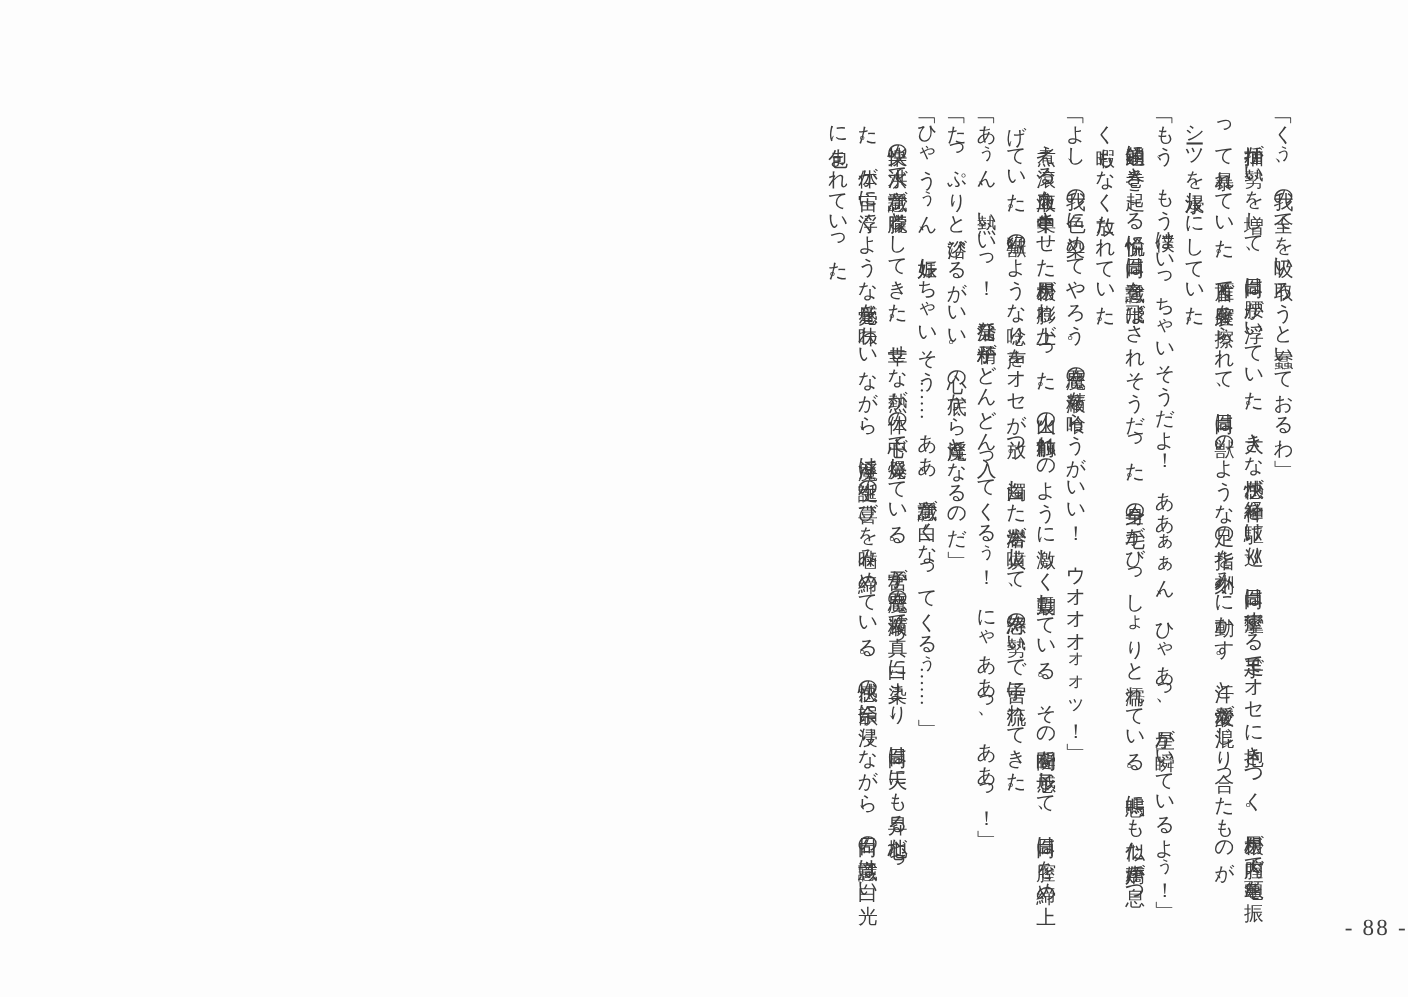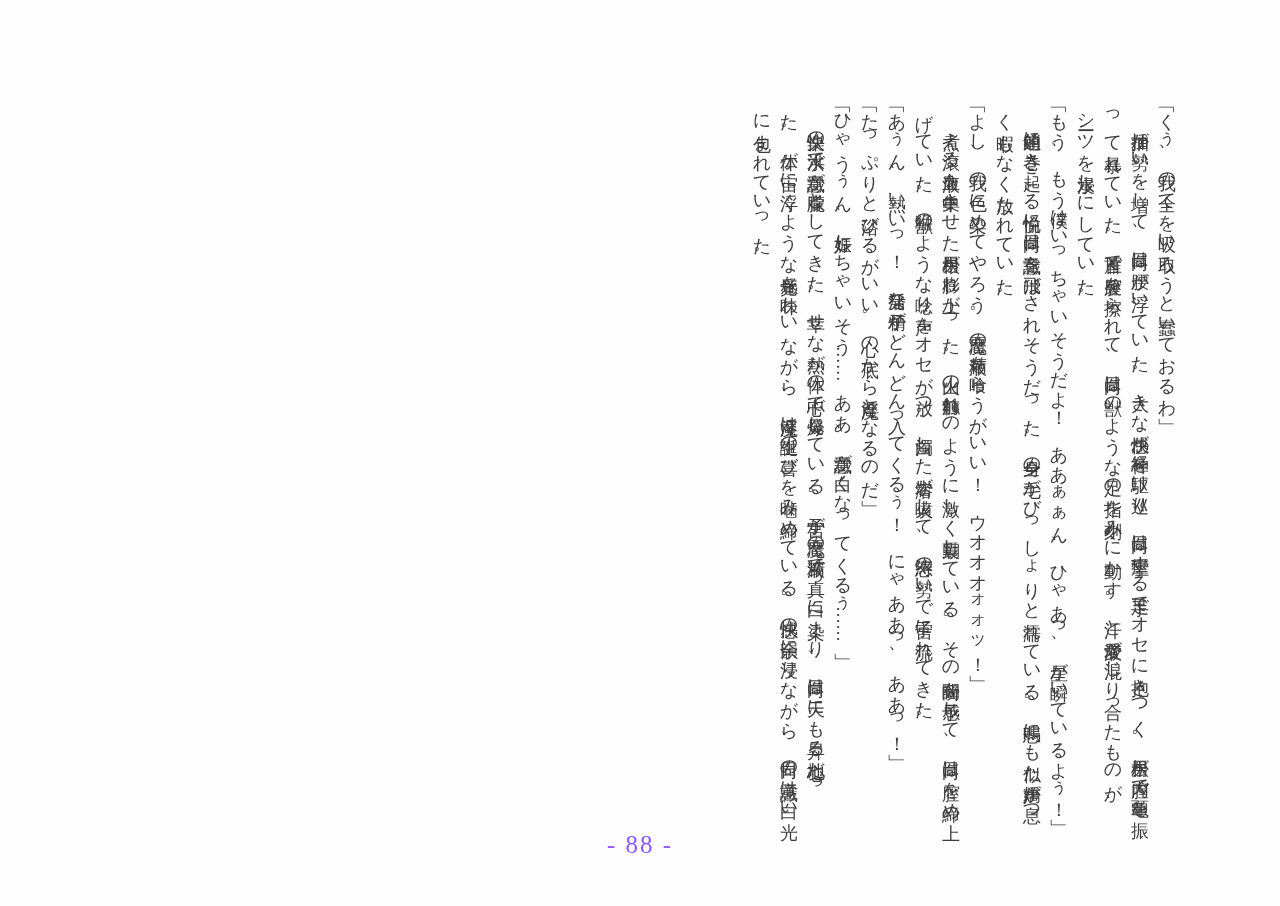--- a/index.html
+++ b/index.html
@@ -41,24 +41,24 @@
   }
   
   .text-block p.squeeze {
     letter-spacing: -0.5px;
   }
   .page-number {
     position: absolute;
     top: 831px;
     left: 0;
     width: 100%;
-    text-align: center;
-    font-size: 25px;
+    text-align: right;
+    font-size: 21px;
     letter-spacing: 2px;
-    color: #8b5cf6;
+    color: #404040;
   }
 </style>
 </head>
 <body>
 
 <div class="page">
 
   <div class="text-block">
     <p class="dialog">「くぅ、我の全てを吸い取ろうと蠢いておるわ」</p>
     <p class="narrative">抽挿が勢いを増して、日向は腰が浮いていた。大きな快感が神経を駆け巡り、日向は痙攣する手足でオセに抱きつく。男根が膣内で亀頭を振って暴れていた。雁首で膣襞を擦られて、日向は獣のような足の指を小刻みに動かす。汗と愛液が混じり合ったものが、シーツを水浸しにしていた。</p>

